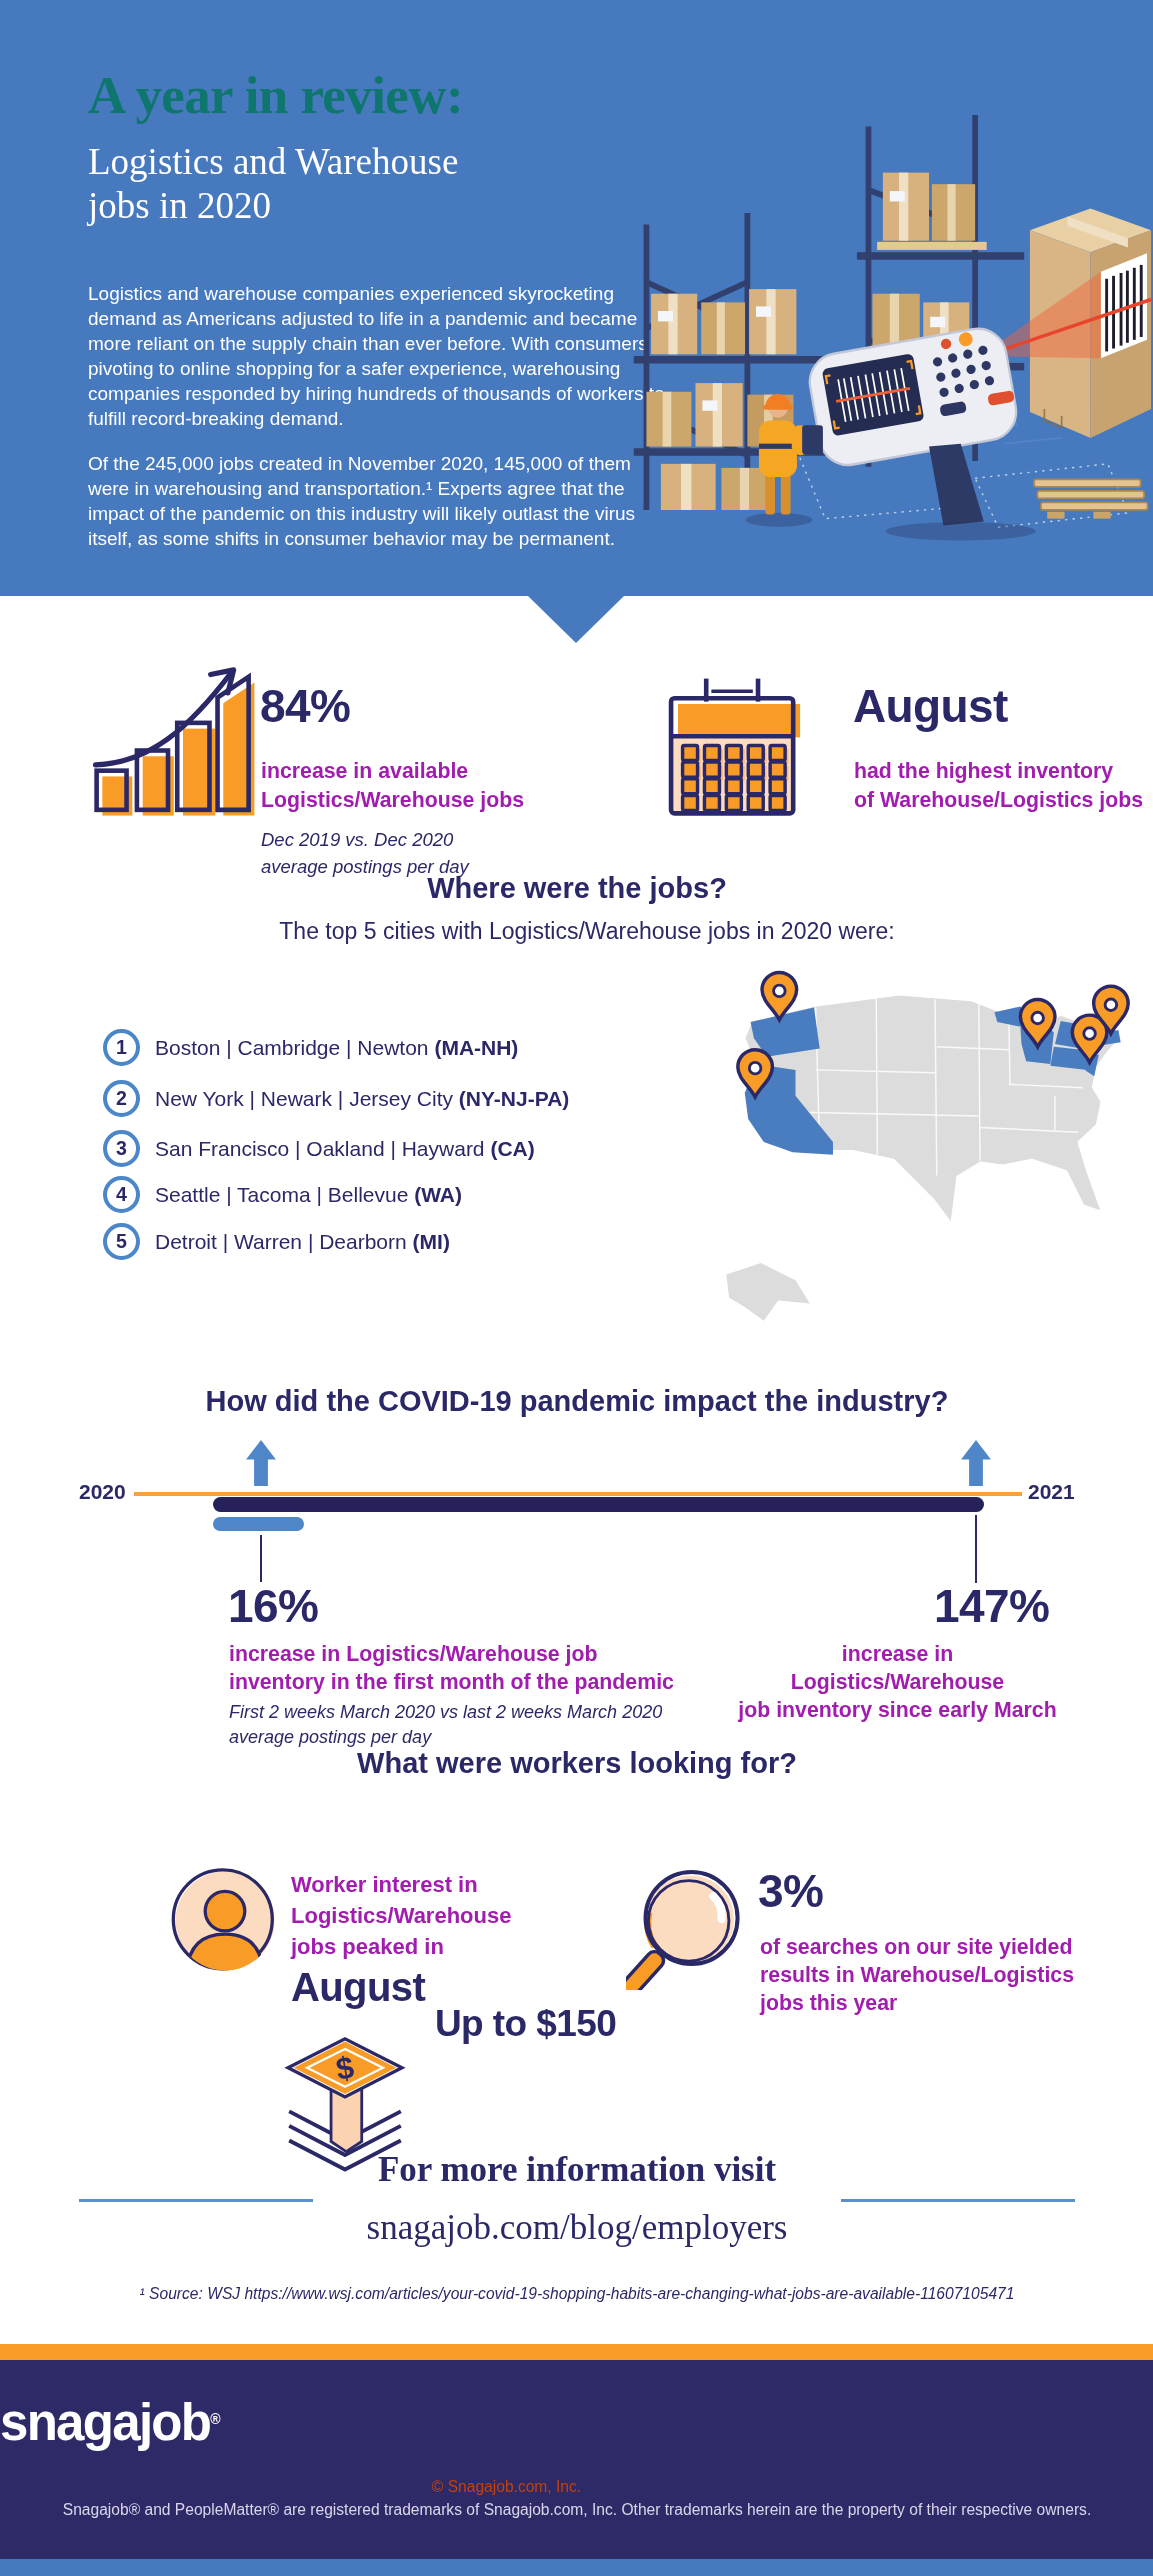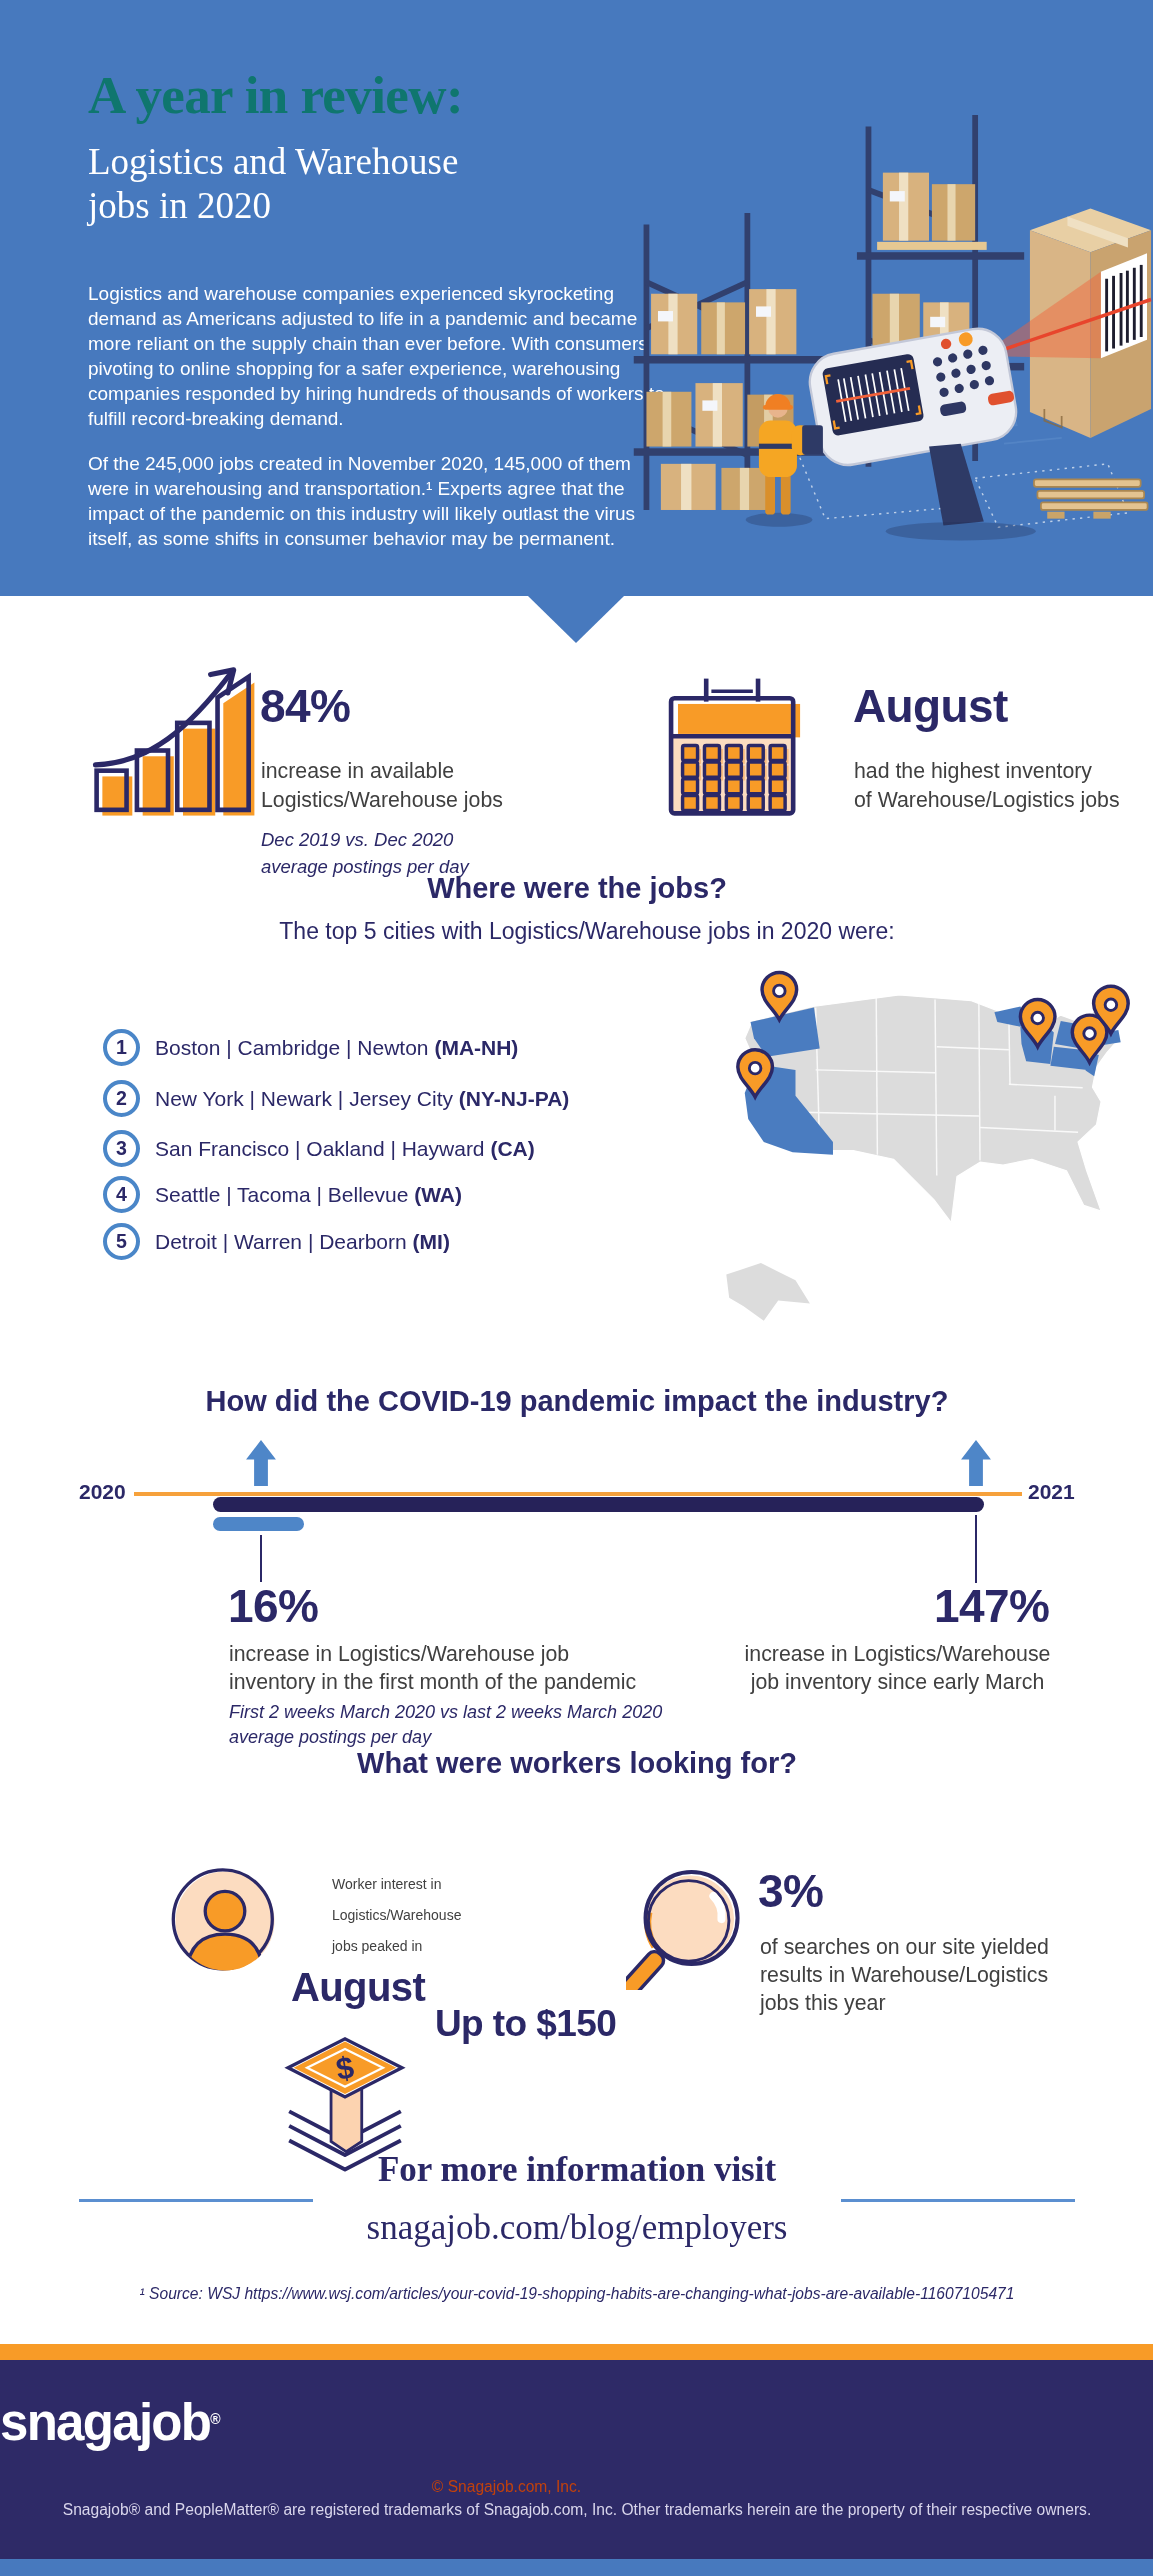--- a/index.html
+++ b/index.html
@@ -13,21 +13,21 @@
   .header-notch{left:528px;top:596px;width:0;height:0;
     border-left:48px solid transparent;border-right:48px solid transparent;border-top:47px solid #4779be;}
   .hero-title{left:88px;top:65px;font-size:53px;font-weight:700;color:#0f766e;letter-spacing:-0.6px;}
   .hero-sub{left:88px;top:140px;font-size:37px;font-weight:400;color:#fff;line-height:44px;}
   .hero-sub span{display:block;}
   .para{left:88px;width:585px;font-size:19px;line-height:25px;color:#fff;font-weight:400;}
   .para1{top:281px;} .para2{top:451px;}
 
   
   .stat-value{font-size:46px;font-weight:700;letter-spacing:-0.6px;color:#2b2867;}
-  .stat-lines{font-size:21.3px;font-weight:400;line-height:29px;color:#404040;}
+  .stat-lines{font-size:21.3px;font-weight:700;line-height:29px;color:#a21caf;}
   .stat-lines span{display:block;}
   .stat-notes{font-size:18.5px;font-style:italic;font-weight:500;line-height:27px;color:#2b2867;}
   .stat-notes span{display:block;}
   .s1-val{left:260px;top:679px;} .s1-lines{left:261px;top:757px;} .s1-notes{left:261px;top:826px;}
   .s2-val{left:853px;top:679px;} .s2-lines{left:854px;top:757px;}
 
   
   .sec-heading{left:0;width:1154px;text-align:center;font-size:29px;font-weight:700;color:#2b2867;}
   .where-h{top:872px;}
   .where-sub{left:0;top:918px;width:1154px;text-align:center;font-size:23px;font-weight:400;color:#2b2867;padding-left:10px;}
@@ -45,21 +45,21 @@
   .orange-line{left:134px;top:1492px;width:888px;height:3.5px;background:#f6a13b;}
   .navy-bar{left:213px;top:1497px;width:771px;height:15px;border-radius:7.5px;background:#262259;}
   .light-bar{left:213px;top:1517px;width:91px;height:14px;border-radius:7px;background:#4e86c8;}
   .vline{width:1.7px;background:#2b2867;}
   .vl-left{left:260px;top:1535px;height:47px;} .vl-right{left:975px;top:1515px;height:68px;}
   .b16-val{left:228px;top:1579px;} .b16-lines{left:229px;top:1640px;line-height:28px;} .b16-notes{left:229px;top:1700px;font-size:18px;line-height:25px;}
   .b147-val{left:934px;top:1579px;} .b147-lines{left:736px;top:1640px;width:323px;text-align:center;line-height:28px;}
 
   
   .workers-h{top:1747px;}
-  .int-lines{left:291px;top:1869px;font-size:14px;line-height:31px;margin-left:41px;}
+  .int-lines{left:291px;top:1869px;font-size:22px;line-height:31px;}
   .int-val{left:291px;top:1965px;font-size:40px;}
   .sr-val{left:758px;top:1864px;}
   .sr-lines{left:760px;top:1933px;line-height:28px;}
   .bonus-val{left:435px;top:2003px;font-size:37px;}
   .bonus-lines{left:437px;top:2055px;line-height:31px;}
 
   
   .mi-heading{left:0;top:2150px;width:1154px;text-align:center;font-size:35px;font-weight:700;color:#2b2867;}
   .mi-line{top:2199px;height:2.9px;background:#5b8fd0;}
   .mi-line-l{left:79px;width:234px;} .mi-line-r{left:841px;width:234px;}

